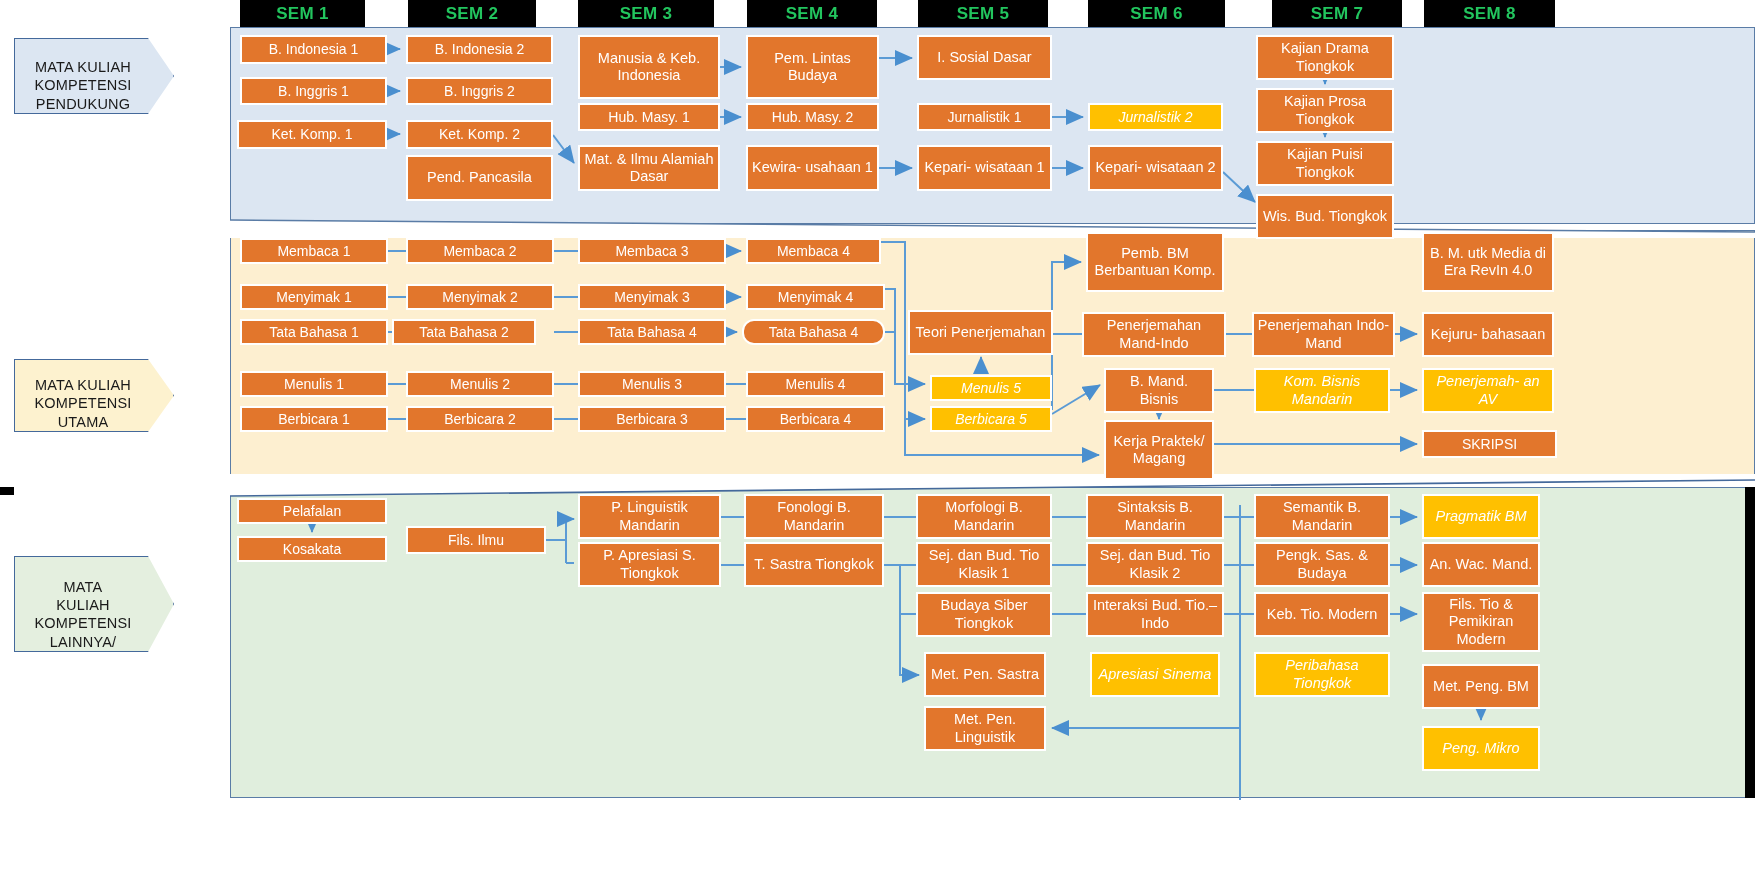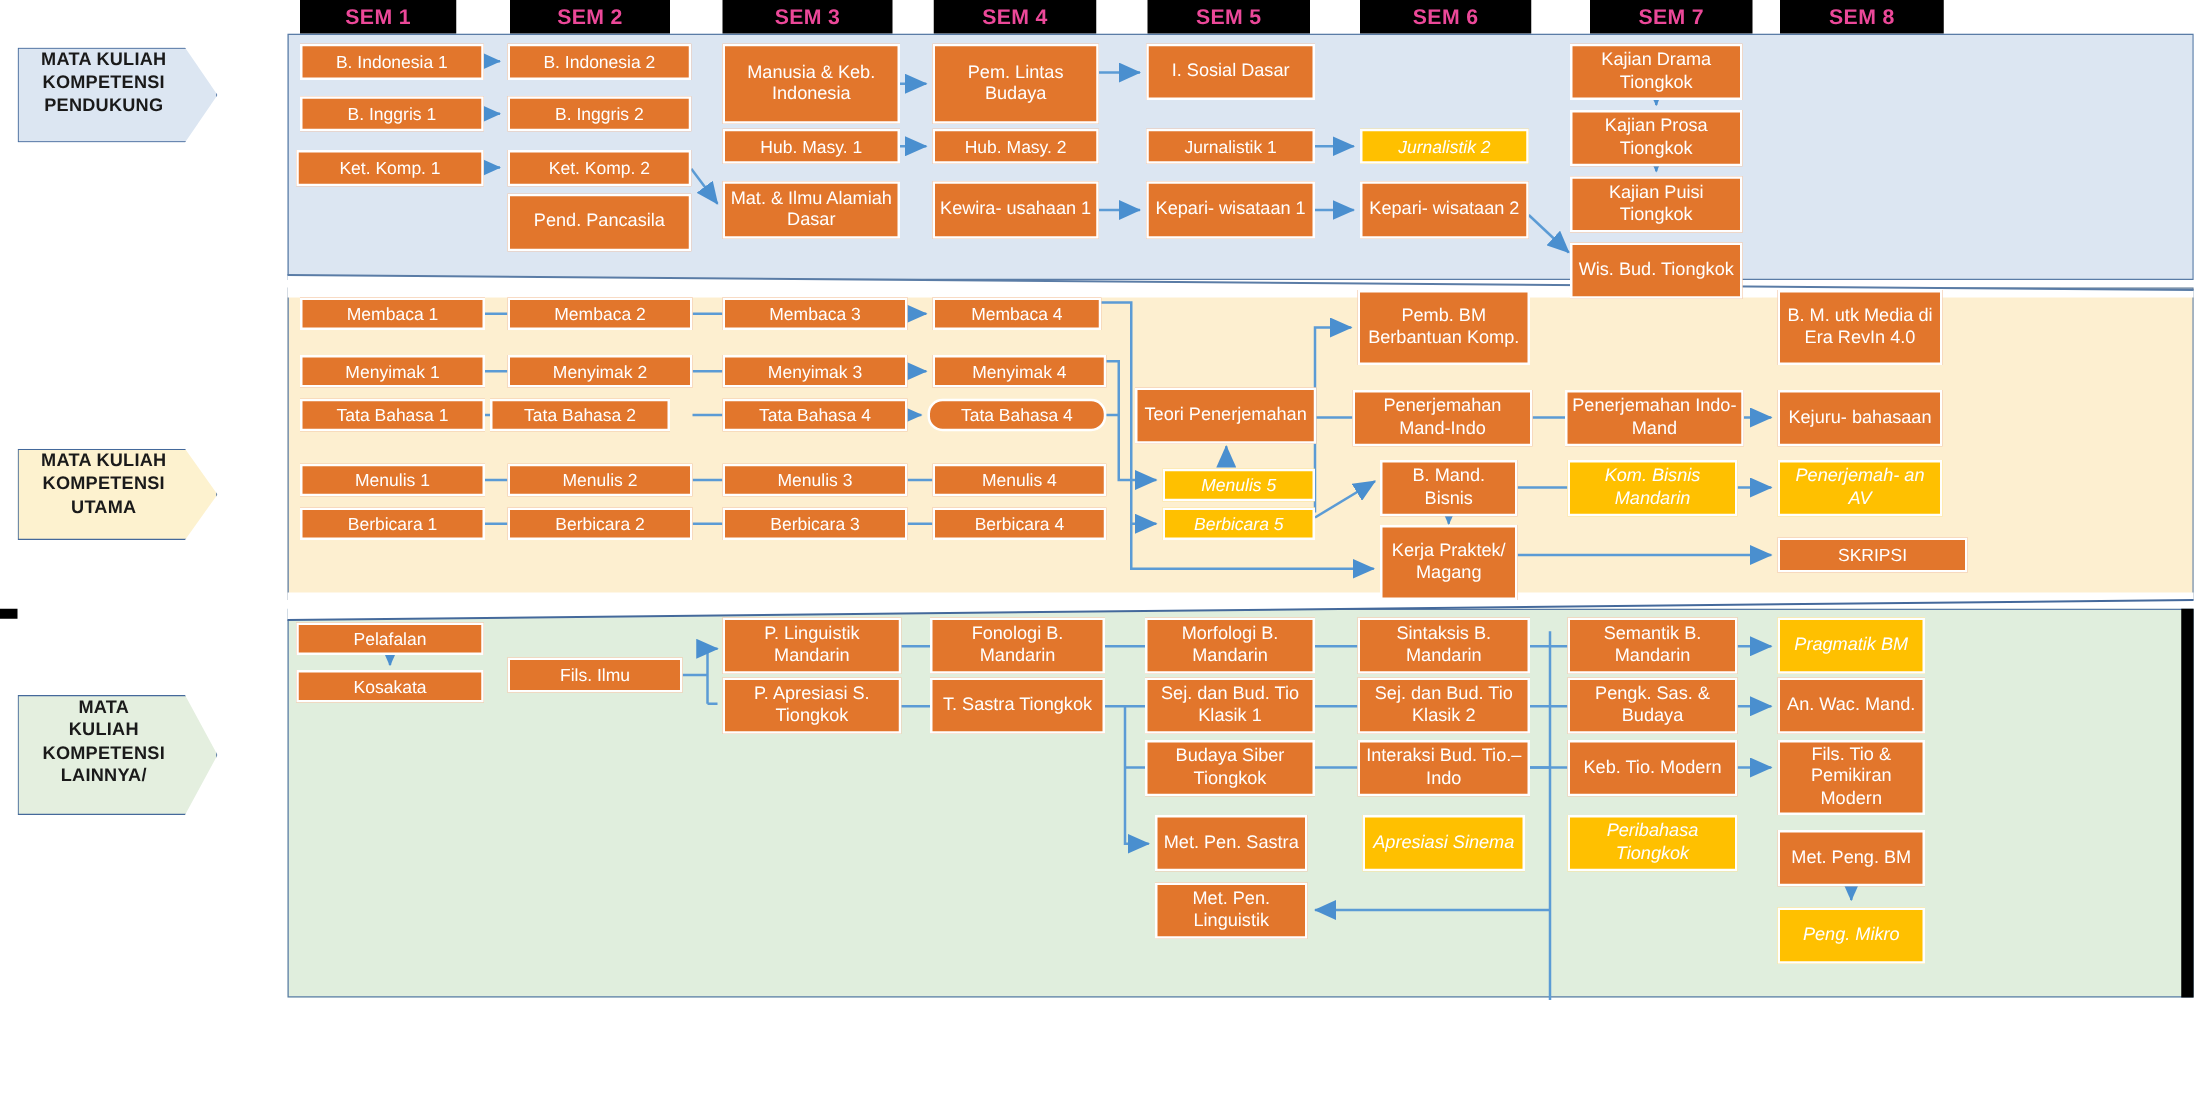--- a/index.html
+++ b/index.html
@@ -11,21 +11,21 @@
     font-family: "Liberation Sans", sans-serif;
     overflow: hidden;
     position: relative;
   }
   #root { position: relative; width: 1755px; height: 891px; }
 
   
   .sem-tab {
     position: absolute;
     background: #000000;
-    color: #ec4899;
+    color: #22c55e;
     font-size: 17px;
     font-weight: bold;
     display: flex;
     align-items: center;
     justify-content: center;
     letter-spacing: .3px;
     height: 27px;
     top: 0;
   }
 
@@ -38,25 +38,25 @@
   .band-blue   { background: #dce6f2; }
   .band-cream  { background: #fdefd0; }
   .band-green  { background: #e0eedd; }
 
   
   .chev {
     position: absolute;
     border: 1.6px solid #44699b;
     box-sizing: border-box;
     display: flex;
-    align-items: flex-start;
+    align-items: flex-end;
     justify-content: center;
     text-align: center;
     font-size: 14.5px;
-    font-weight: bold;
+    font-weight: normal;
     color: #1a1a1a;
     line-height: 1.26;
     letter-spacing: .2px;
     clip-path: polygon(0 0, calc(100% - 26px) 0, 100% 50%, calc(100% - 26px) 100%, 0 100%);
     padding-right: 22px;
   }
   .chev-blue  { background: #dce6f2; }
   .chev-cream { background: #fdf2cf; }
   .chev-green { background: #e4efdf; }
 
@@ -379,21 +379,21 @@
       </div>
       <div class="box orange" style="left: 1422px; top: 232px; width: 132px; height: 60px;">
         <span>B. M. utk Media di Era RevIn 4.0</span>
       </div>
       <div class="box orange" style="left: 1422px; top: 312px; width: 132px; height: 45px;">
         <span>Kejuru- bahasaan</span>
       </div>
       <div class="box yellow" style="left: 1422px; top: 368px; width: 132px; height: 45px;">
         <span>Penerjemah- an AV</span>
       </div>
-      <div class="box orange" style="left: 1422px; top: 430px; width: 152px; height: 28px; font-size: 14px;">
+      <div class="box orange" style="left: 1422px; top: 430px; width: 135px; height: 28px; font-size: 14px;">
         <span>SKRIPSI</span>
       </div>
       <div class="box orange" style="left: 237px; top: 498px; width: 150px; height: 26px; font-size: 14px;">
         <span>Pelafalan</span>
       </div>
       <div class="box orange" style="left: 237px; top: 536px; width: 150px; height: 26px; font-size: 14px;">
         <span>Kosakata</span>
       </div>
       <div class="box orange" style="left: 406px; top: 526px; width: 140px; height: 28px; font-size: 14px;">
         <span>Fils. Ilmu</span>

